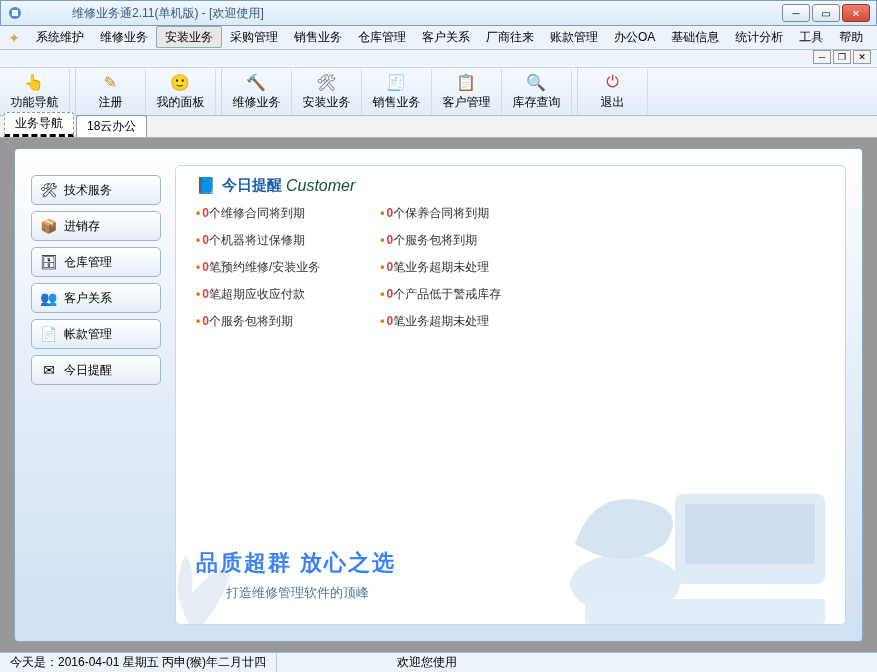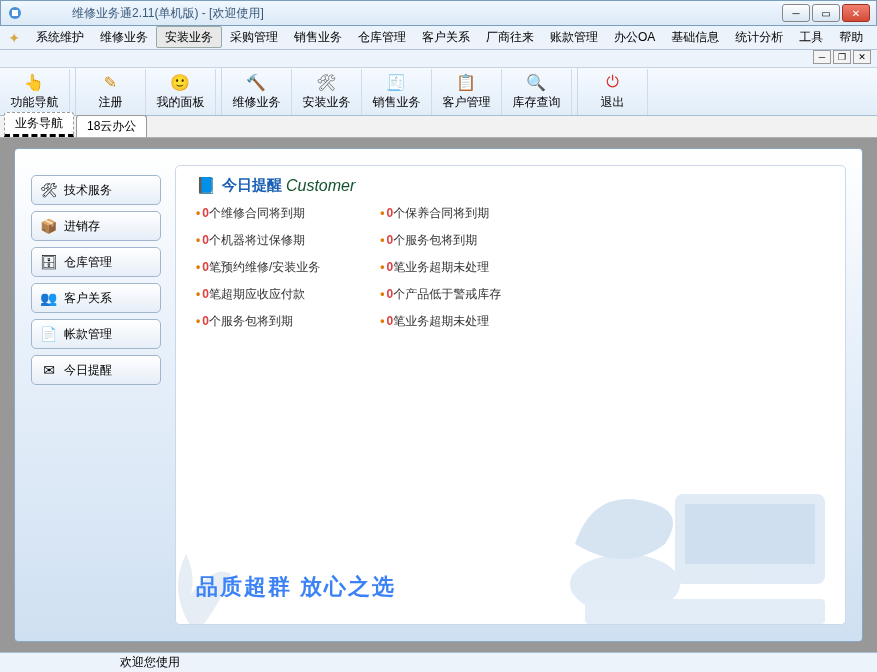--- a/index.html
+++ b/index.html
@@ -217,26 +217,31 @@
           <rect x="20" y="165" width="240" height="25" rx="4" fill="#cddff2"></rect>
         </svg>
       </div>
       <div class="plant">
         <svg viewBox="0 0 120 120">
             <path d="M60 110 q-30 -40 -10 -80 q10 20 5 40 q25 -30 40 -20 q-10 30 -35 60" fill="#9eb8d2"></path>
           </svg>
       </div>
       <div class="deco">
         <div class="slogan">品质超群  放心之选</div>
+        <div class="slogan-sub">打造维修管理软件的顶峰</div>
       </div>
     </div>
   </div>
 </div>
 
 <div class="statusbar">
+  <div class="status-cell" style="flex:0 0 auto;">
+    <span>今天是：</span>
+    <span>2016-04-01 星期五 丙申(猴)年二月廿四</span>
+  </div>
   <div class="status-cell" style="flex:0 0 110px; justify-content:flex-start;margin-top:42px;">
     <span>用户：</span>
     <span>未知</span>
   </div>
   <div class="status-cell" style="flex:1;">
     <span>欢迎您使用</span>
   </div>
 </div>
 
 </body></html>

